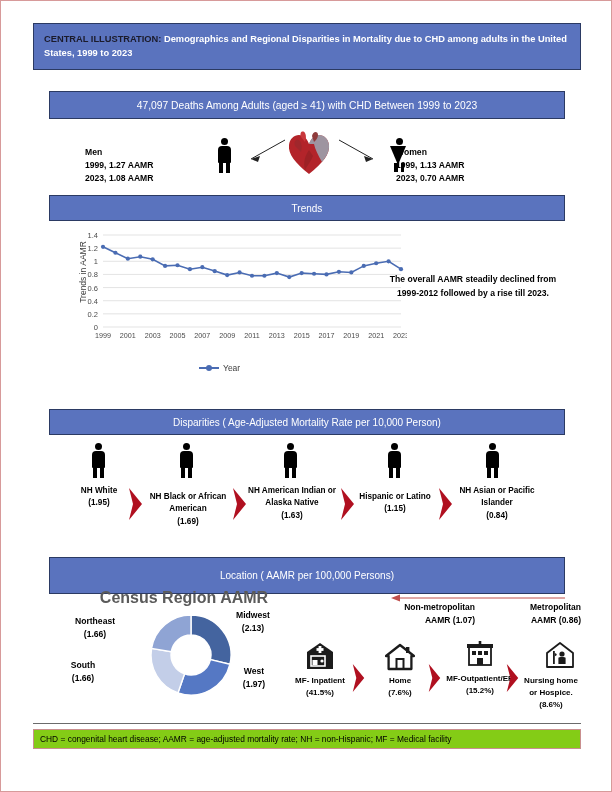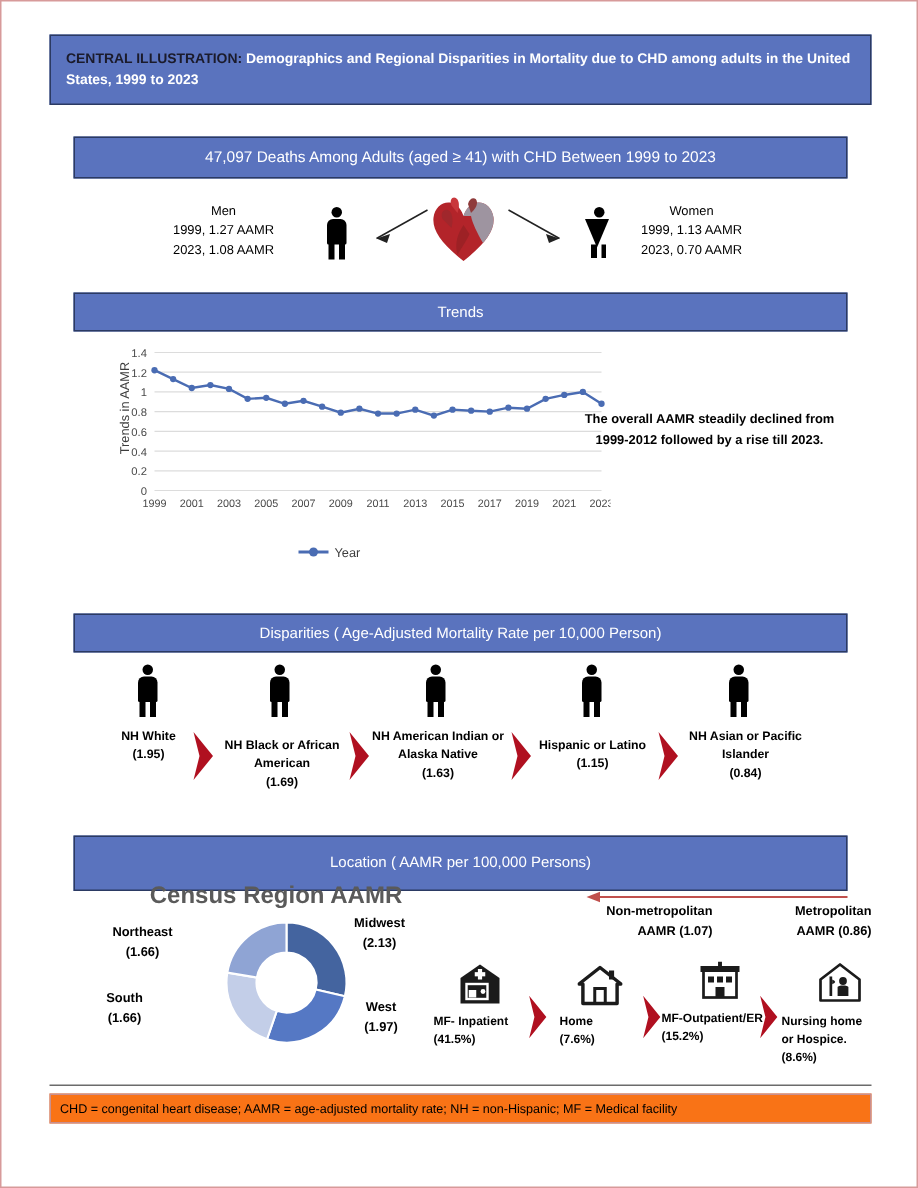--- a/index.html
+++ b/index.html
@@ -34,21 +34,21 @@
   .title-banner .rest{color:#ffffff;}
   
   .deaths-banner{
     position:absolute;left:48px;top:90px;width:516px;height:28px;
     font-size:10.3px;font-weight:normal;
   }
   
   .gender-row{
     position:absolute;left:48px;top:125px;width:516px;height:62px;
   }
-  .g-block{position:absolute;text-align:center;font-size:8.6px;font-weight:normal;color:#000;line-height:1.52;}
+  .g-block{position:absolute;text-align:left;font-size:8.6px;font-weight:bold;color:#000;line-height:1.52;margin-top:12px;}
   .g-men{left:36px;top:8px;width:128px;}
   .g-women{left:347px;top:8px;width:130px;}
   .pictogram{position:absolute;}
   .p-head{position:absolute;background:#000;border-radius:50%;}
   .p-body{position:absolute;background:#000;}
   .p-leg{position:absolute;background:#000;}
   
   .male .p-head{width:7px;height:7px;left:6px;top:0;}
   .male .p-body{width:13px;height:17px;left:3px;top:8px;border-radius:4px 4px 1px 1px;}
   .male .p-leg{width:4px;height:11px;top:24px;}
@@ -101,30 +101,30 @@
     font-size:10px;
   }
   .census-title{
     position:absolute;left:88px;top:588px;width:190px;
     font-size:16px;font-weight:bold;color:#5a5a5a;text-align:center;
   }
   .donut-wrap{position:absolute;left:140px;top:604px;width:100px;height:100px;}
   .donut-label{position:absolute;text-align:center;font-size:8.6px;font-weight:bold;color:#000;line-height:1.5;}
   .metro-block{position:absolute;text-align:right;font-size:8.5px;font-weight:bold;color:#000;line-height:1.5;}
   .loc-icons{position:absolute;left:288px;top:640px;width:292px;height:80px;}
-  .loc-item{position:absolute;font-size:8px;font-weight:bold;line-height:1.5;color:#000;}
+  .loc-item{position:absolute;text-align:center;font-size:8px;font-weight:bold;line-height:1.5;color:#000;}
   .loc-icon{position:absolute;}
   
   .footnote{
     position:absolute;left:32px;top:728px;width:548px;height:20px;
     border:1px solid #c98f8f;
     box-sizing:border-box;
     display:flex;align-items:center;
     padding-left:6px;
-    font-size:8.4px;color:#000;background:#f97316;
+    font-size:8.4px;color:#000;background:#84cc16;
   }
   .divider-top{position:absolute;left:32px;top:722px;width:548px;height:1px;background:#6b6b6b;}
 </style>
 </head>
 <body>
 
 <div class="page">
 
   <div class="banner title-banner left">
     <div>

